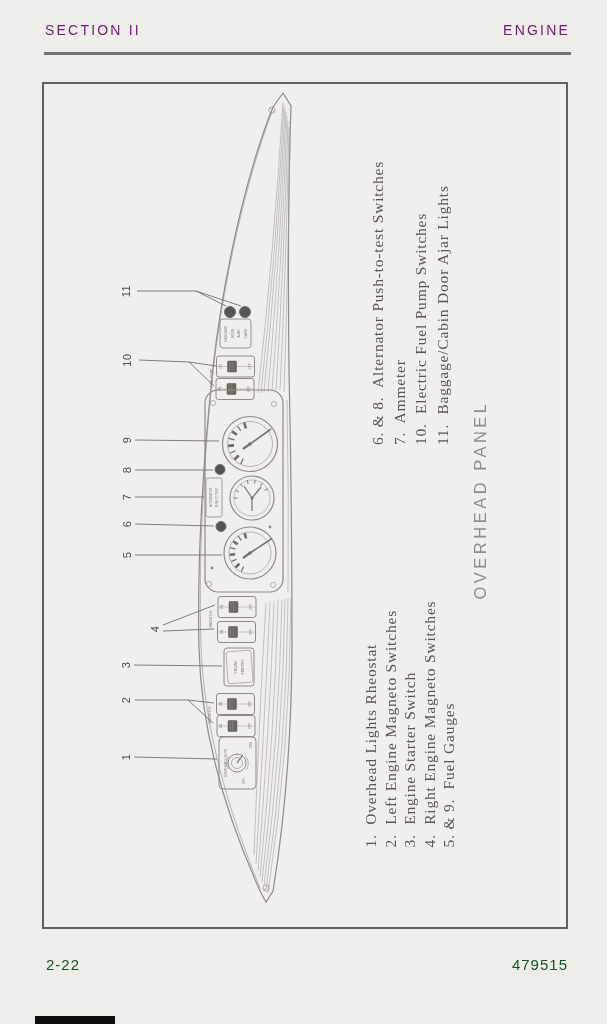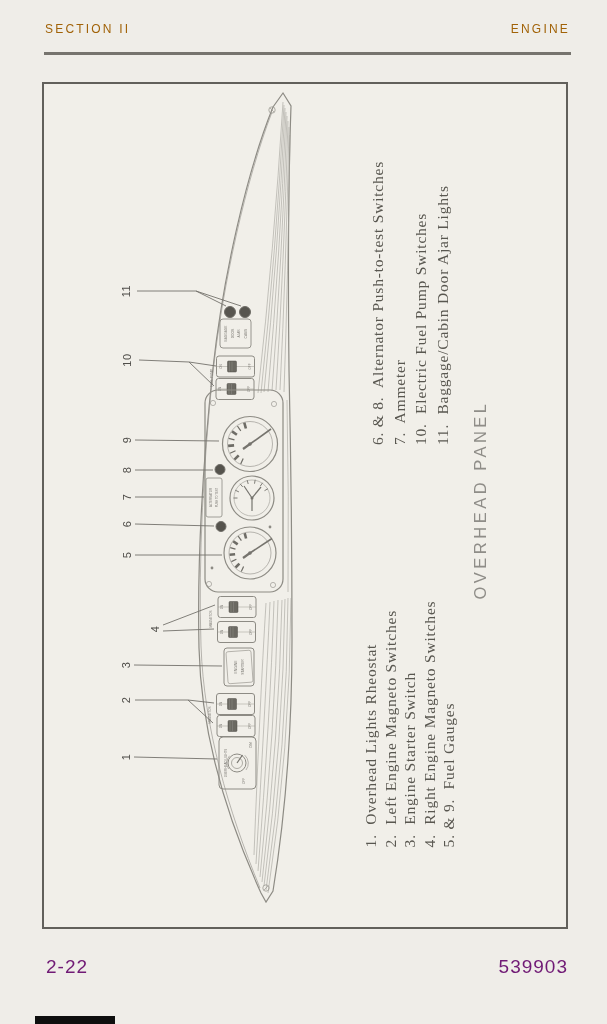--- a/index.html
+++ b/index.html
@@ -2,29 +2,29 @@
 <html><head>
 <meta charset="utf-8">
 <style>
   html,body{margin:0;padding:0;}
   body{
     width:607px;height:1024px;position:relative;overflow:hidden;
     background:#efede8;
     font-family:"Liberation Sans",sans-serif;
   }
   .abs{position:absolute;}
-  .hdr{font-size:12px;letter-spacing:2.2px;color:#a16207;}
+  .hdr{font-size:14px;letter-spacing:2.2px;color:#701a75;}
   .rule{background:#76746e;height:3px;}
   .figbox{border:2px solid #62605b;background:#f1efe9;}
   .rot{transform:translate(-50%,-50%) rotate(-90deg);white-space:pre;}
   .legend{font-family:"Liberation Serif",serif;font-size:15.5px;color:#595750;letter-spacing:0.8px;}
   .legendA .line{line-height:19.5px;}
   .legendB .line{line-height:21.5px;}
   .figtitle{font-size:16.5px;letter-spacing:3.5px;color:#8f8d88;}
-  .foot{font-size:19px;color:#701a75;letter-spacing:1px;}
+  .foot{font-size:15px;color:#14532d;letter-spacing:1px;}
   .artifact{background:#0e0e0e;}
   svg text{font-family:"Liberation Sans",sans-serif;}
   .ln{stroke:#8d8b84;fill:none;}
   .thin{stroke:#9c9a93;fill:none;}
   .hatch{stroke:#a3a19a;stroke-width:0.6;fill:none;}
   .leader{stroke:#74726c;stroke-width:0.9;fill:none;}
   .callout-num{font-size:11px;fill:#4f4d49;letter-spacing:0.5px;}
   .microtext{fill:#7c7a74;}
 </style>
 </head>
@@ -244,15 +244,15 @@
     <text class="callout-num" x="128" y="524" transform="rotate(-90 128 524)" text-anchor="middle" dominant-baseline="middle">6</text>
     <text class="callout-num" x="128" y="497" transform="rotate(-90 128 497)" text-anchor="middle" dominant-baseline="middle">7</text>
     <text class="callout-num" x="128" y="470" transform="rotate(-90 128 470)" text-anchor="middle" dominant-baseline="middle">8</text>
     <text class="callout-num" x="128" y="440" transform="rotate(-90 128 440)" text-anchor="middle" dominant-baseline="middle">9</text>
     <text class="callout-num" x="128" y="360" transform="rotate(-90 128 360)" text-anchor="middle" dominant-baseline="middle">10</text>
     <text class="callout-num" x="127" y="291" transform="rotate(-90 127 291)" text-anchor="middle" dominant-baseline="middle">11</text>
   </g>
 </svg>
 
 <div class="abs foot" style="left:46px;top:956px;">2-22</div>
-<div class="abs foot" style="right:39px;top:956px;">539903</div>
+<div class="abs foot" style="right:39px;top:956px;">479515</div>
 
 <div class="abs artifact" style="left:35px;top:1016px;width:80px;height:8px;"></div>
 
 </body></html>

